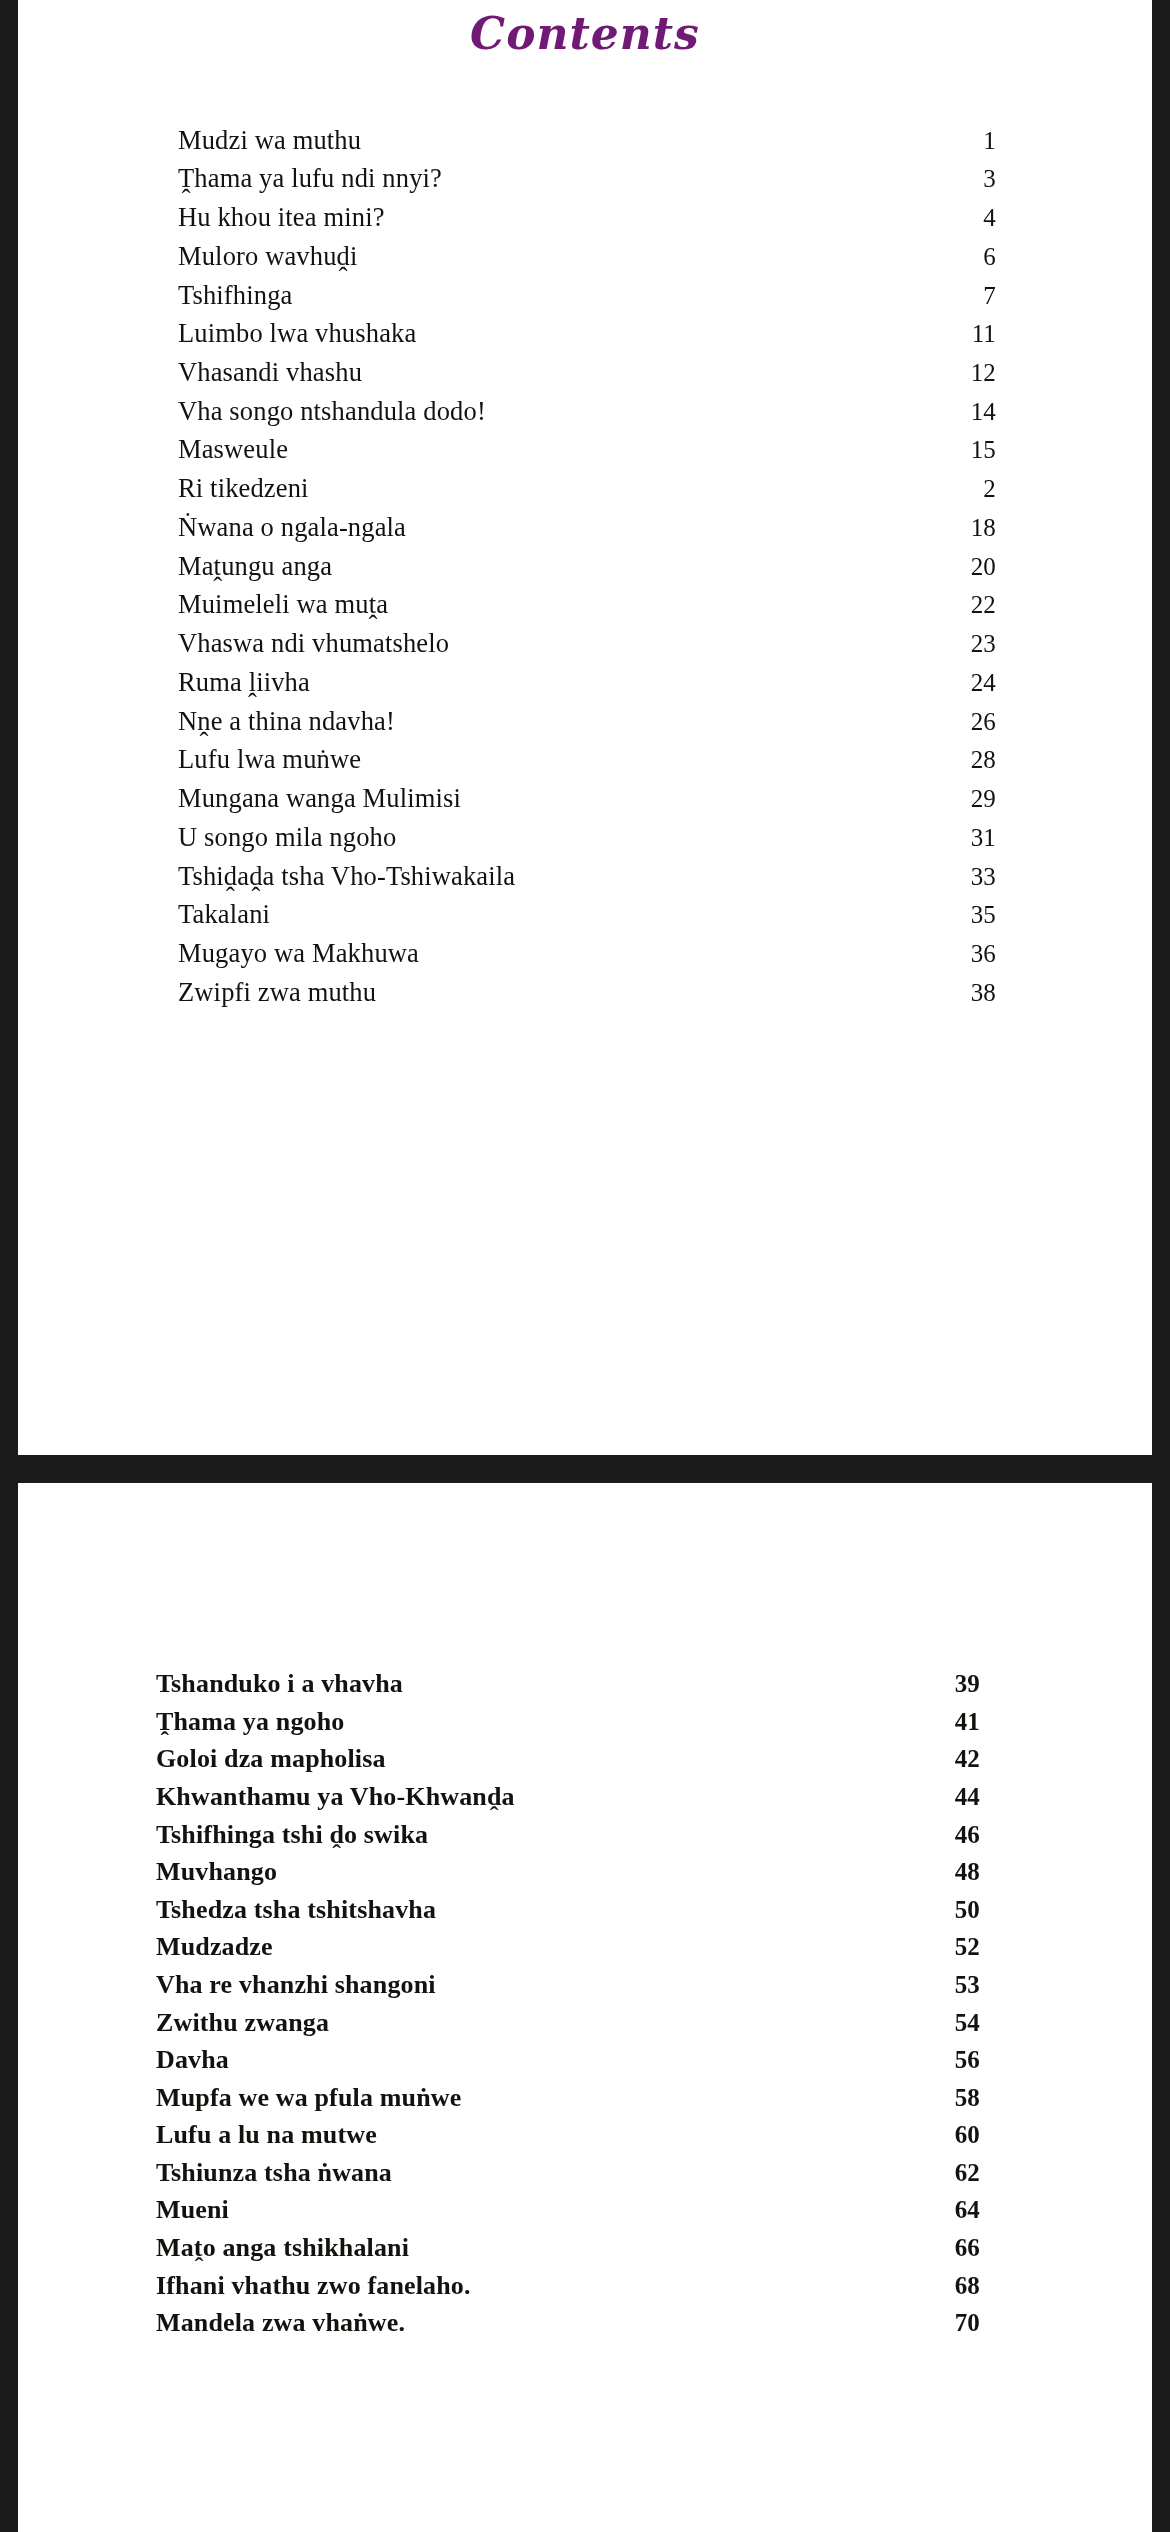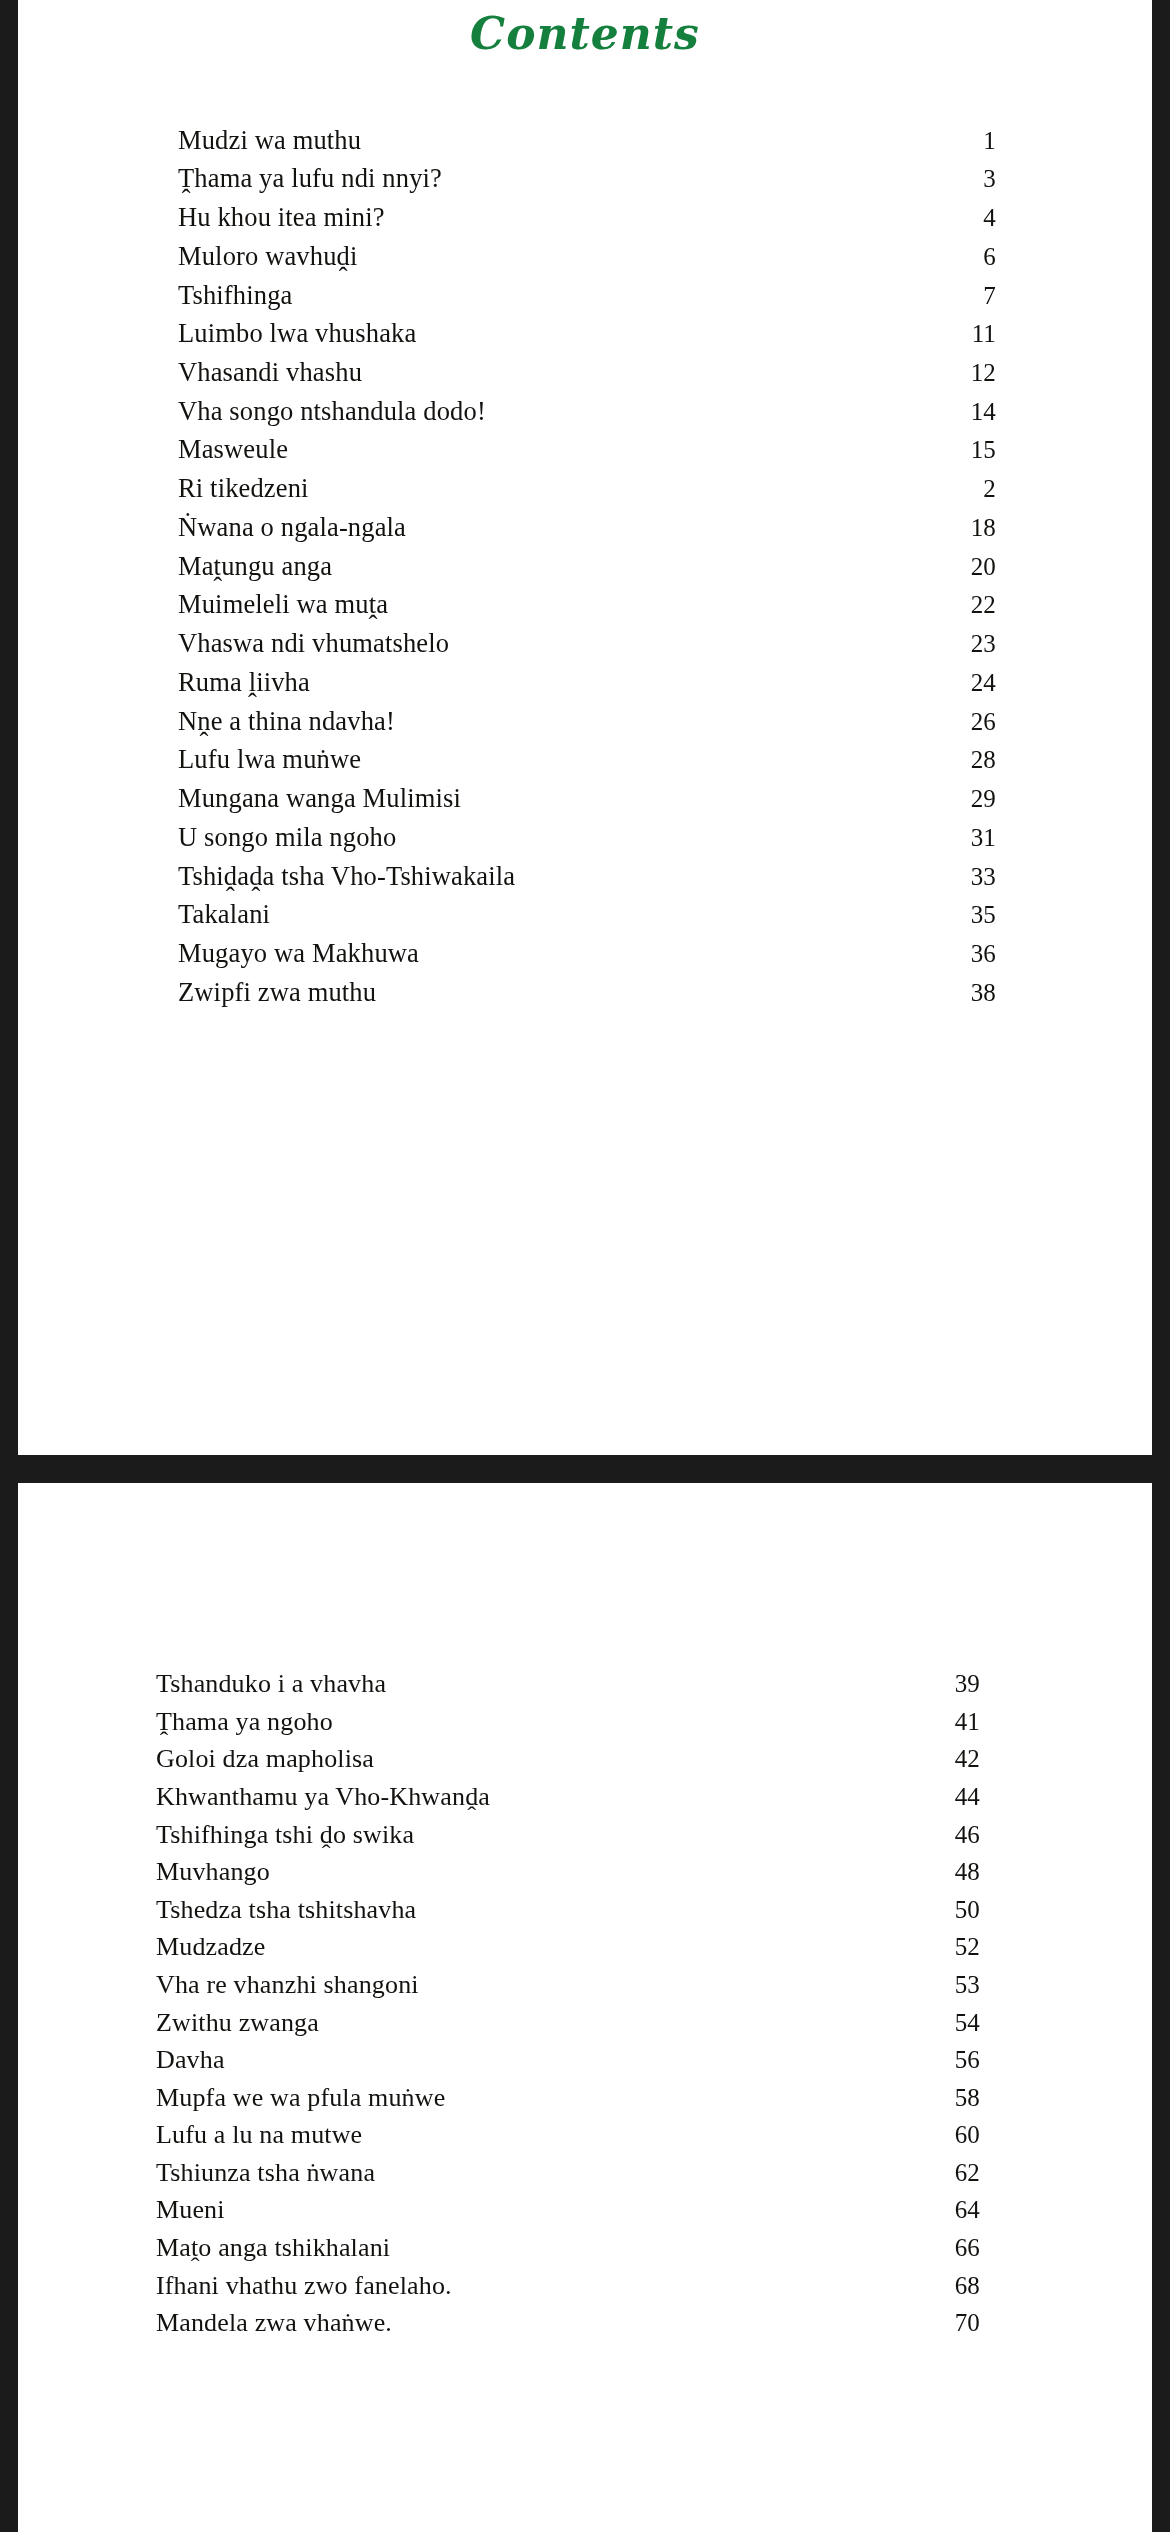--- a/index.html
+++ b/index.html
@@ -33,29 +33,30 @@
     padding-top: 0;
   }
   .page-gap {
     height: 28px;
     width: 100%;
     background: #1b1b1b;
   }
   .page-two {
     height: 1049px;
     overflow: hidden;
+    font-weight: bold;
   }
   .contents-title {
     text-align: center;
     font-family: "DejaVu Serif", serif;
     font-style: italic;
     font-weight: 700;
     font-size: 44px;
     letter-spacing: 1px;
-    color: #15803d;
+    color: #701a75;
     margin: 0;
     padding-top: 8px;
     padding-bottom: 0;
   }
   .toc-list {
     list-style: none;
     margin: 10px;
     padding: 0;
   }
   .page-one .toc-list {

